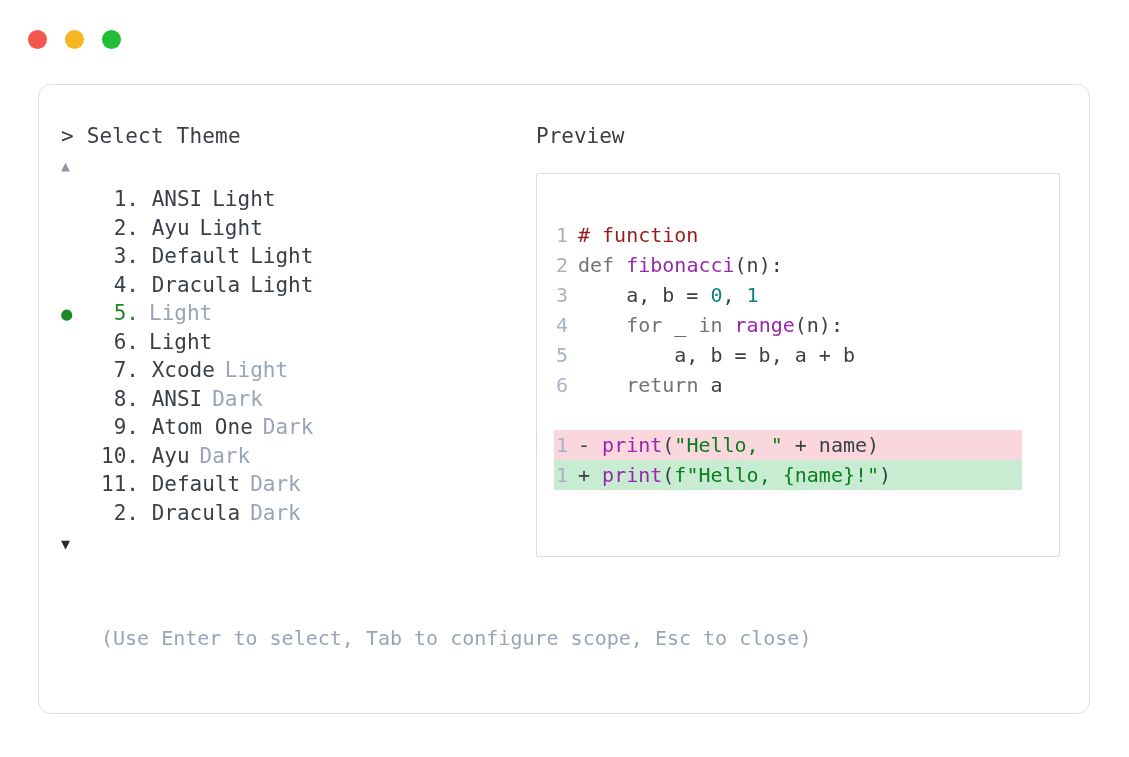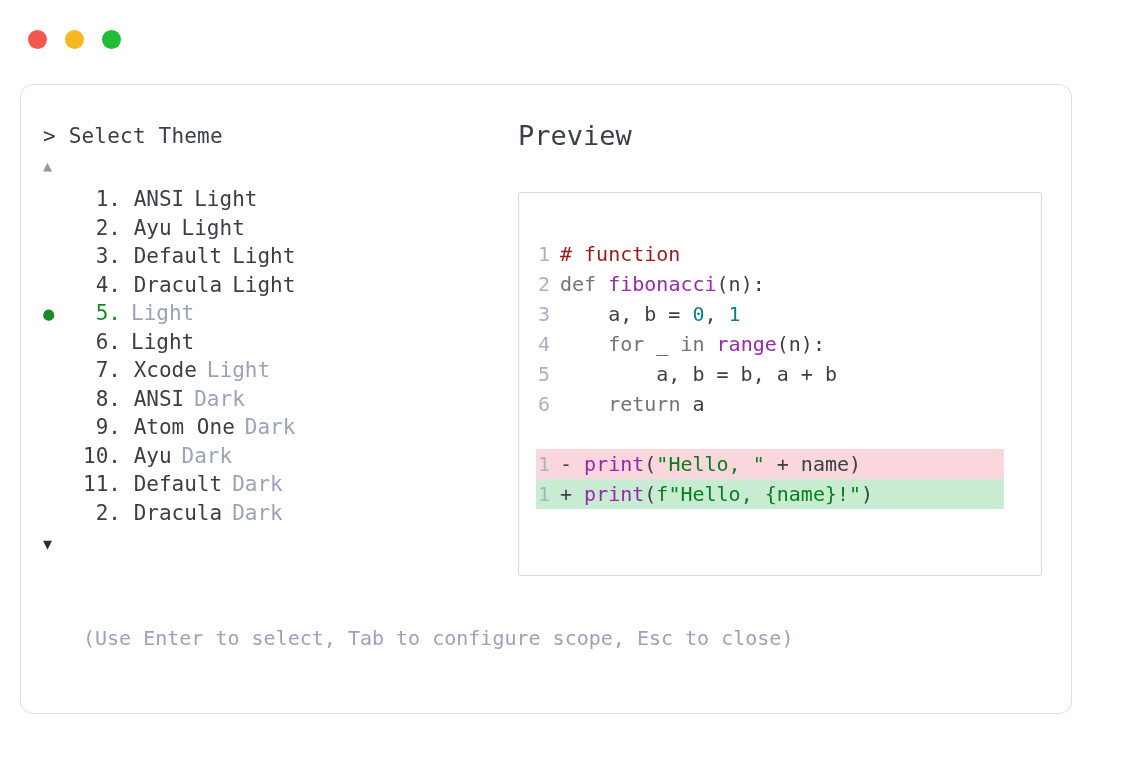--- a/index.html
+++ b/index.html
@@ -31,21 +31,21 @@
     border-radius: 50%;
     display: block;
   }
   .dot-close  { background: #F5564E; }
   .dot-min    { background: #F7B723; }
   .dot-max    { background: #23BD35; }
 
   
   .panel {
     position: absolute;
-    left: 20px;
+    left: 38px;
     top: 84px;
     width: 1052px;
     height: 630px;
     box-sizing: border-box;
     border: 1.5px solid #dcdfe6;
     border-radius: 13px;
     background: #ffffff;
   }
 
   .panel-inner {
@@ -127,27 +127,27 @@
   }
 
   
   .right-col {
     position: absolute;
     left: 497px;
     top: 38px;
     width: 530px;
   }
   .preview-label {
-    font-size: 27px;
+    font-size: 21px;
     line-height: 26px;
     color: #3a3f47;
     white-space: pre;
   }
   .preview-box {
-    margin-top: 43px;
+    margin-top: 24px;
     width: 524px;
     height: 384px;
     box-sizing: border-box;
     border: 1.5px solid #d8dce6;
     border-radius: 2px;
     background: #ffffff;
     position: relative;
   }
   .code {
     position: absolute;

